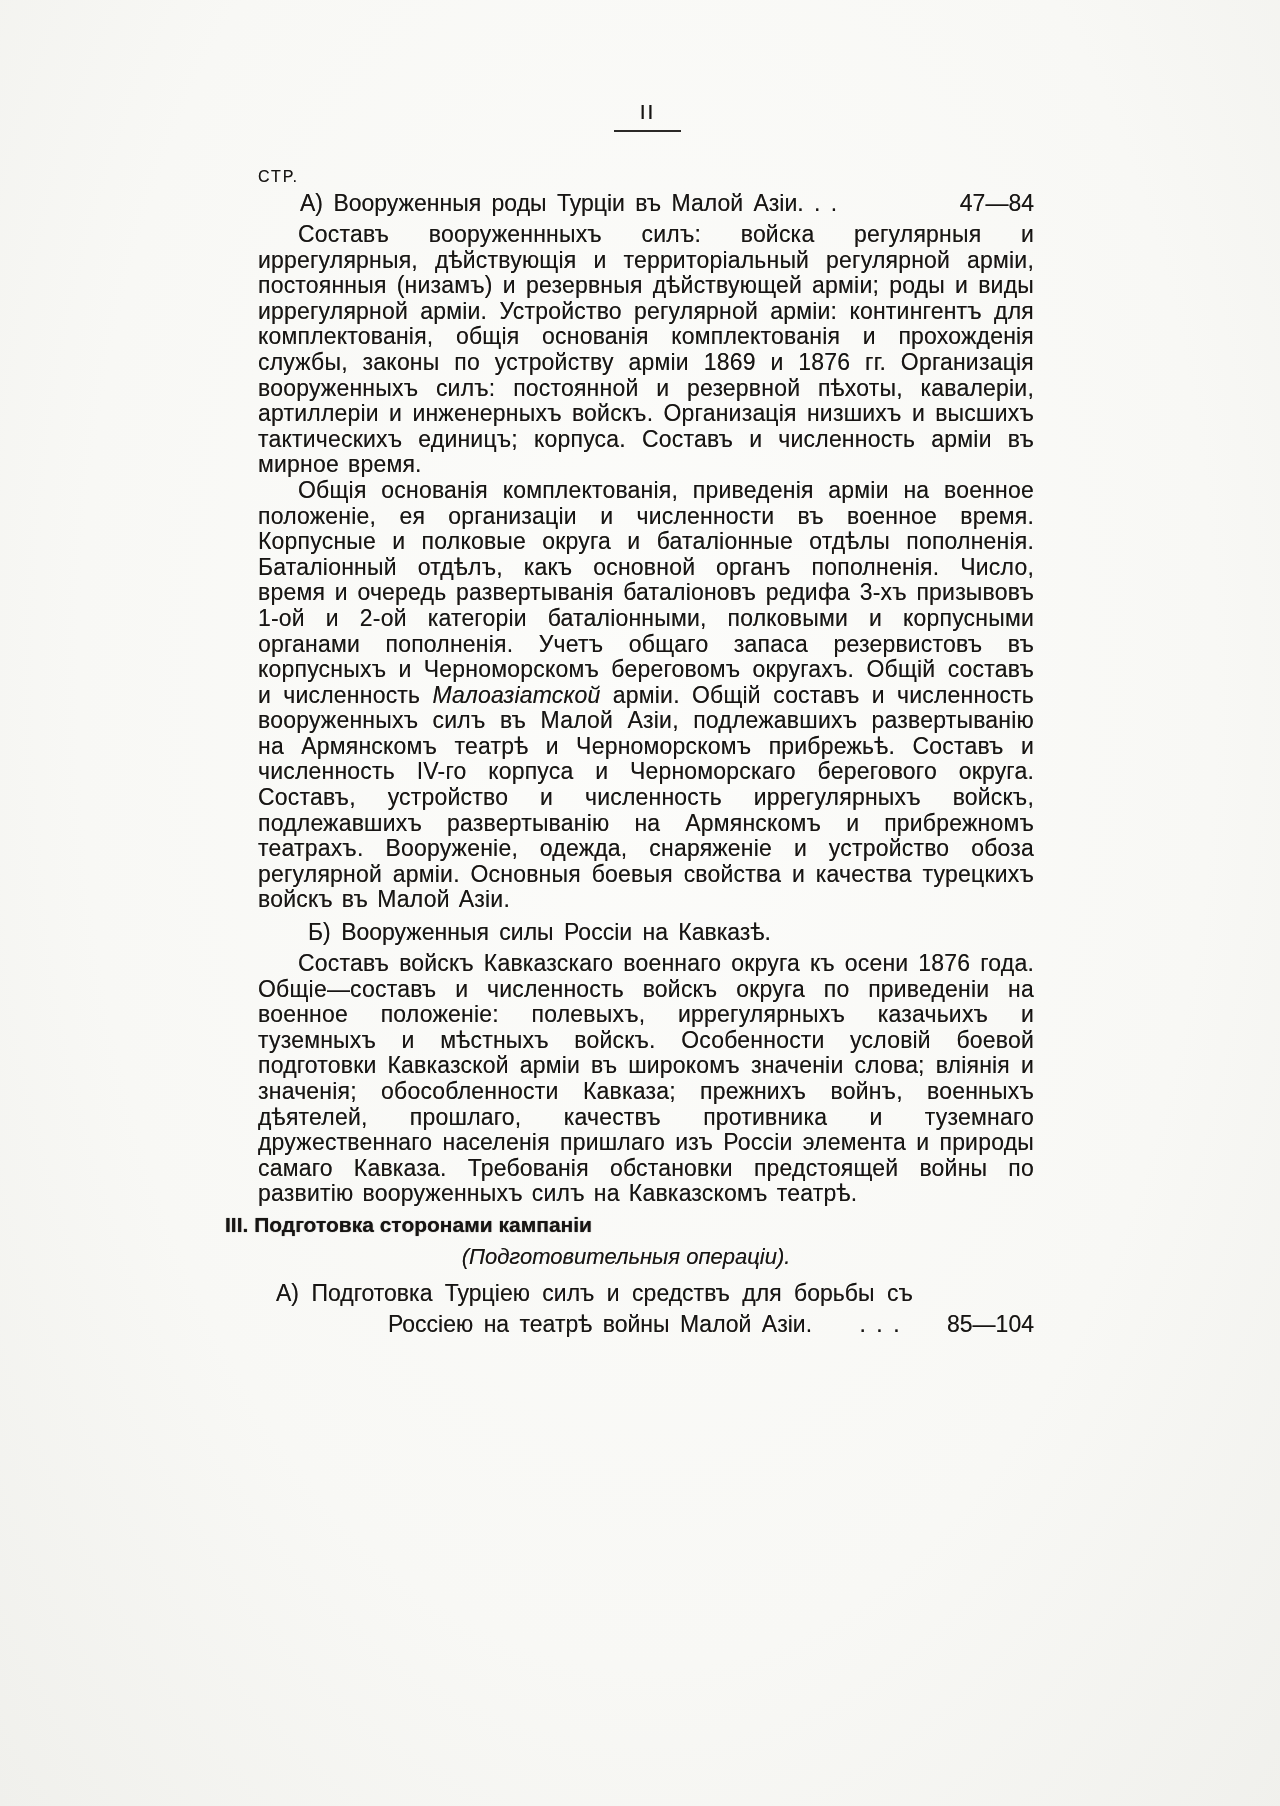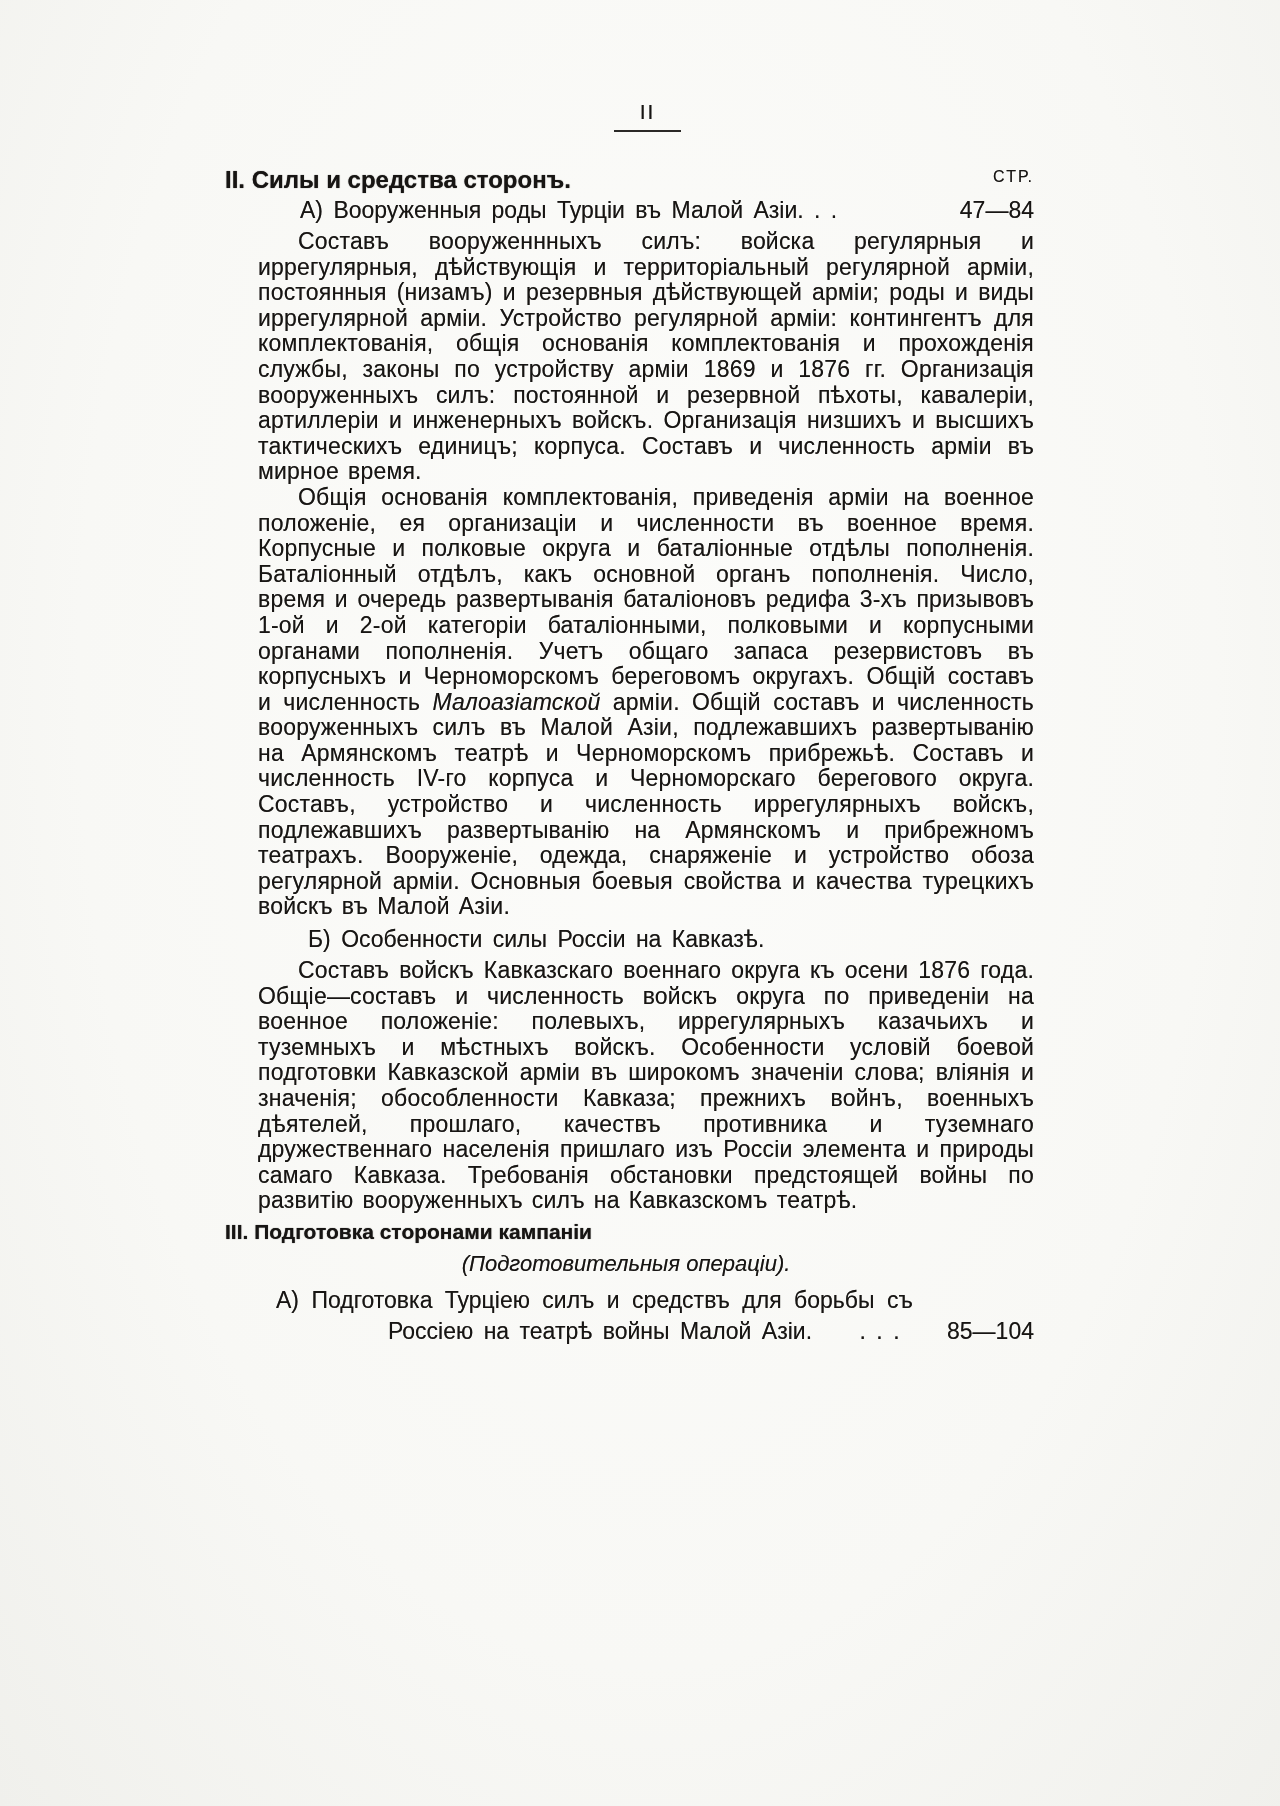--- a/index.html
+++ b/index.html
@@ -125,34 +125,33 @@
 
 <div class="page">
 
   <div class="folio-wrap">
     <span class="folio ink">II</span>
   </div>
 
   <div class="content">
 
     <div class="head-row">
-      <h2 class="section-heading ink-heavy">II. Силы и средства сторонъ.</h2>
       <div class="pages-col-label ink">СТР.</div>
     </div>
 
     <div class="toc-entry ink">
       <span>А) Вооруженныя роды Турціи въ Малой Азіи. .  .</span>
       <span class="pages">47—84</span>
     </div>
 
     <p class="body ink">Составъ вооруженнныхъ силъ: войска регулярныя и иррегулярныя, дѣйствующія и территоріальный регулярной арміи, постоянныя (низамъ) и резервныя дѣйствующей арміи; роды и виды иррегулярной арміи. Устройство регулярной арміи: контингентъ для комплектованія, общія основанія комплектованія и прохожденія службы, законы по устройству арміи 1869 и 1876 гг. Организація вооруженныхъ силъ: постоянной и резервной пѣхоты, кавалеріи, артиллеріи и инженерныхъ войскъ. Организація низшихъ и высшихъ тактическихъ единицъ; корпуса. Составъ и численность арміи въ мирное время.</p>
 
     <p class="body ink"><span>Общія основанія комплектованія, приведенія арміи на военное положеніе, ея организаціи и численности въ военное время. Корпусные и полковые округа и баталіонные отдѣлы пополненія. Баталіонный отдѣлъ, какъ основной органъ пополненія. Число, время и очередь развертыванія баталіоновъ редифа 3-хъ призывовъ 1-ой и 2-ой категоріи баталіонными, полковыми и корпусными органами пополненія. Учетъ общаго запаса резервистовъ въ корпусныхъ и Черноморскомъ береговомъ округахъ. Общій составъ и численность </span><span class="italic">Малоазіатской</span><span> арміи. Общій составъ и численность вооруженныхъ силъ въ Малой Азіи, подлежавшихъ развертыванію на Армянскомъ театрѣ и Черноморскомъ прибрежьѣ. Составъ и численность IV-го корпуса и Черноморскаго берегового округа. Составъ, устройство и численность иррегулярныхъ войскъ, подлежавшихъ развертыванію на Армянскомъ и прибрежномъ театрахъ. Вооруженіе, одежда, снаряженіе и устройство обоза регулярной арміи. Основныя боевыя свойства и качества турецкихъ войскъ въ Малой Азіи.</span></p>
 
-    <div class="entry-plain ink">Б) Особенности силы Россіи на Кавказѣ.</div>
+    <div class="entry-plain ink">Б) Вооруженныя силы Россіи на Кавказѣ.</div>
 
     <p class="body ink">Составъ войскъ Кавказскаго военнаго округа къ осени 1876 года. Общіе—составъ и численность войскъ округа по приведеніи на военное положеніе: полевыхъ, иррегулярныхъ казачьихъ и туземныхъ и мѣстныхъ войскъ. Особенности условій боевой подготовки Кавказской арміи въ широкомъ значеніи слова; вліянія и значенія; обособленности Кавказа; прежнихъ войнъ, военныхъ дѣятелей, прошлаго, качествъ противника и туземнаго дружественнаго населенія пришлаго изъ Россіи элемента и природы самаго Кавказа. Требованія обстановки предстоящей войны по развитію вооруженныхъ силъ на Кавказскомъ театрѣ.</p>
 
     <h2 class="heading-3 ink-heavy">III. Подготовка сторонами кампаніи</h2>
 
     <div class="subtitle ink">(Подготовительныя операціи).</div>
 
     <div class="entry-line1 ink">А) Подготовка Турціею силъ и средствъ для борьбы съ</div>
 
     <div class="entry-line2 ink">

